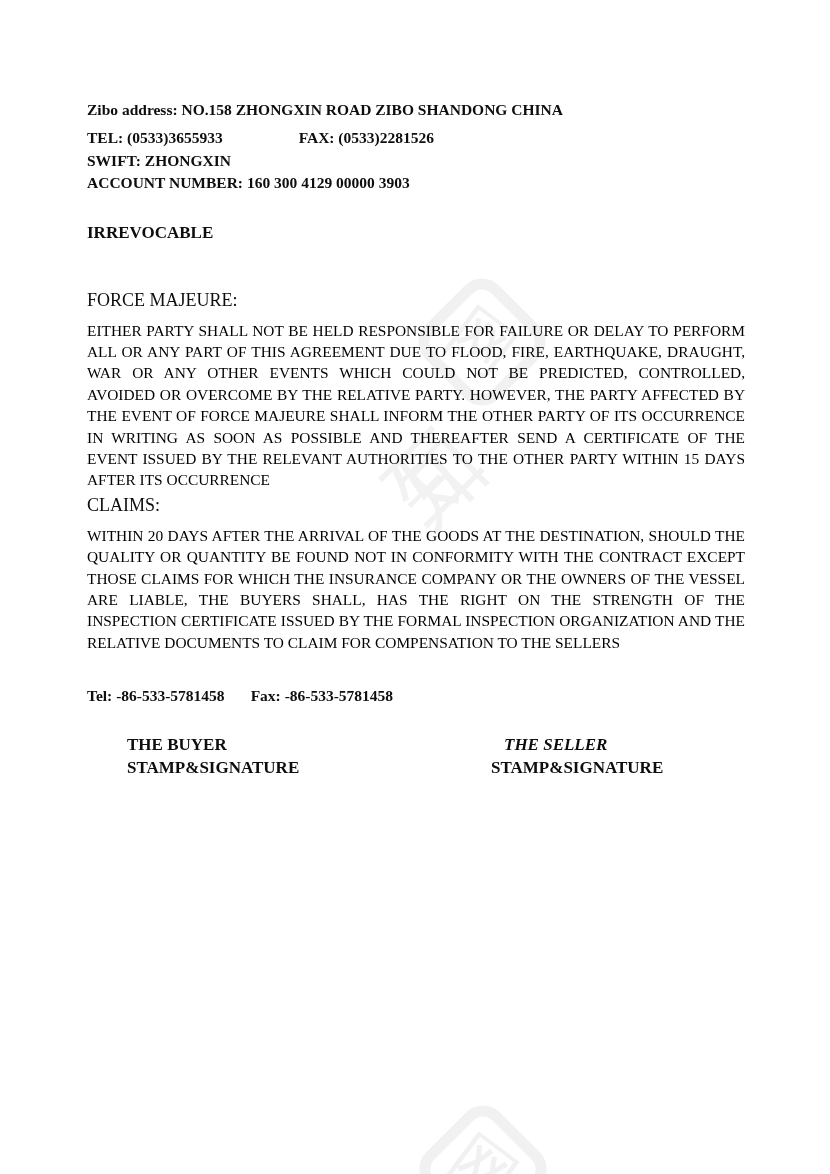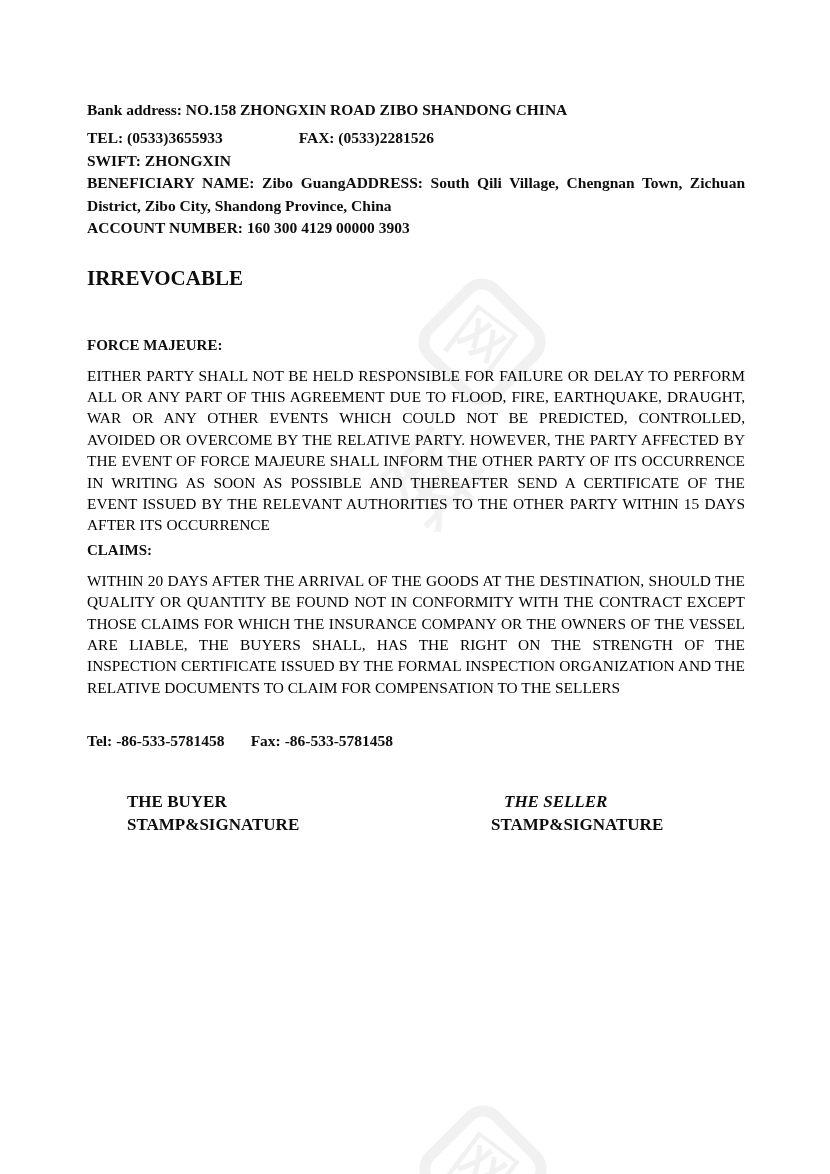--- a/index.html
+++ b/index.html
@@ -31,27 +31,27 @@
     margin-top: 6px;
     font-size: 15.5px;
     font-weight: bold;
     line-height: 22.5px;
   }
   .tel-row .fax-label { margin-left: 76px; }
   .beneficiary-wrap { text-align: justify; }
 
   .irrevocable {
     margin-top: 27px;
-    font-size: 21px;
+    font-size: 17px;
     font-weight: bold;
     line-height: 22px;
   }
   .section-heading {
-    font-size: 15px;
-    font-weight: bold;
+    font-size: 18px;
+    font-weight: normal;
     line-height: 24px;
   }
   .fm-heading { margin-top: 44px; }
   .claims-heading { margin-top: 2px; }
   .body-para {
     margin-top: 8px;
     font-size: 15.4px;
     line-height: 21.4px;
     text-align: justify;
     color: #000000;
@@ -59,21 +59,21 @@
   .contact-line {
     margin-top: 32px;
     font-size: 15.5px;
     font-weight: bold;
     line-height: 22px;
   }
   .contact-line .fax-label { margin-left: 26px; }
 
   .signatures {
     position: relative;
-    margin-top: 38px;
+    margin-top: 26px;
     font-size: 17px;
     font-weight: bold;
     line-height: 23px;
     height: 50px;
   }
   .sig-buyer { position: absolute; left: 40px; top: 0; }
   .sig-seller { position: absolute; left: 404px; top: 0; }
   .sig-seller .sig-line1 { margin-left: 13px; font-style: italic; }
 
   
@@ -118,28 +118,27 @@
   <div class="wm-diamond wm-mid-diamond">
     <span class="wm-glyph">网</span>
   </div>
 
   <div class="wm-diamond wm-bot-diamond">
     <span class="wm-glyph">网</span>
   </div>
 
   <div class="content">
 
-    <div class="bank-line1">Bank address: NO.158 ZHONGXIN ROAD ZIBO SHANDONG CHINA</div>
+    <div class="bank-line1">Zibo address: NO.158 ZHONGXIN ROAD ZIBO SHANDONG CHINA</div>
 
     <div class="bank-rest">
       <div class="tel-row">
         <span>TEL: (0533)3655933</span><span class="fax-label">FAX: (0533)2281526</span>
       </div>
       <div>SWIFT: ZHONGXIN</div>
-      <div class="beneficiary-wrap">BENEFICIARY NAME: Zibo GuangADDRESS: South Qili Village, Chengnan Town, Zichuan District, Zibo City, Shandong Province, China</div>
       <div>ACCOUNT NUMBER: 160 300 4129 00000 3903</div>
     </div>
 
     <div class="irrevocable">IRREVOCABLE</div>
 
     <div class="section-heading fm-heading">FORCE MAJEURE:</div>
     <div class="body-para">EITHER PARTY SHALL NOT BE HELD RESPONSIBLE FOR FAILURE OR DELAY TO PERFORM ALL OR ANY PART OF THIS AGREEMENT DUE TO FLOOD, FIRE, EARTHQUAKE, DRAUGHT, WAR OR ANY OTHER EVENTS WHICH COULD NOT BE PREDICTED, CONTROLLED, AVOIDED OR OVERCOME BY THE RELATIVE PARTY. HOWEVER, THE PARTY AFFECTED BY THE EVENT OF FORCE MAJEURE SHALL INFORM THE OTHER PARTY OF ITS OCCURRENCE IN WRITING AS SOON AS POSSIBLE AND THEREAFTER SEND A CERTIFICATE OF THE EVENT ISSUED BY THE RELEVANT AUTHORITIES TO THE OTHER PARTY WITHIN 15 DAYS AFTER ITS OCCURRENCE</div>
 
     <div class="section-heading claims-heading">CLAIMS:</div>
     <div class="body-para">WITHIN 20 DAYS AFTER THE ARRIVAL OF THE GOODS AT THE DESTINATION, SHOULD THE QUALITY OR QUANTITY BE FOUND NOT IN CONFORMITY WITH THE CONTRACT EXCEPT THOSE CLAIMS FOR WHICH THE INSURANCE COMPANY OR THE OWNERS OF THE VESSEL ARE LIABLE, THE BUYERS SHALL, HAS THE RIGHT ON THE STRENGTH OF THE INSPECTION CERTIFICATE ISSUED BY THE FORMAL INSPECTION ORGANIZATION AND THE RELATIVE DOCUMENTS TO CLAIM FOR COMPENSATION TO THE SELLERS</div>

